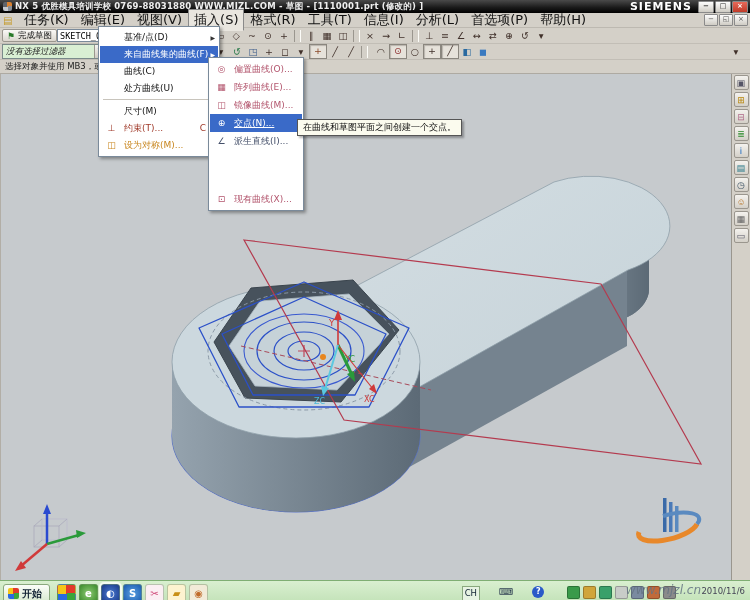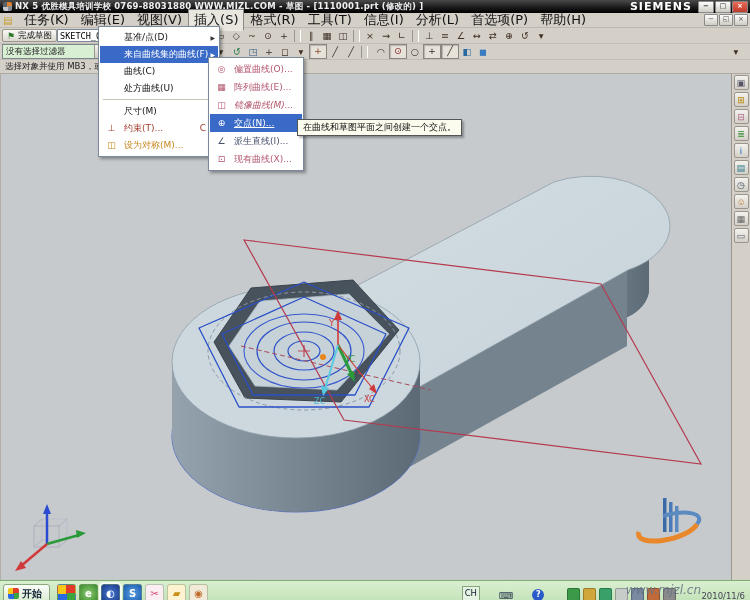--- a/index.html
+++ b/index.html
@@ -41,21 +41,21 @@
   .tbtn{width:16px;height:13px;font-size:9.5px;line-height:13px;text-align:center;color:#40302a;flex:none;}
   [data-glyph]::before{content:attr(data-glyph);}
   .tbtn.sep{width:5px;height:12px;border-left:1px solid #9a968e;border-right:1px solid #fcfcf8;margin:0 2px;}
   .tbtn.pressed{background:#e6e2da;border:1px solid #8a867e;box-shadow:inset 1px 1px 1px #b8b4ac;line-height:11px;}
   .tbtn.mlauto{margin-left:auto;margin-right:4px;}
   .combo{display:flex;align-items:center;height:13px;border:1px solid #7a8a8a;background:#d9efd3;font-size:8.5px;
          padding-left:3px;color:#222;overflow:hidden;}
   .combo .val{flex:1;overflow:hidden;white-space:nowrap;}
   .combo .drop{width:11px;height:100%;background:linear-gradient(#f6f5f2,#cfccc4);border-left:1px solid #9a968e;
                font-size:7px;line-height:12px;text-align:center;color:#334;}
-  .c-filter{width:100px;margin-right:4px;}
+  .c-filter{width:100px;margin-right:4px;font-style:italic;}
   .c-scope{width:86px;background:#e9efe6;margin-right:8px;}
 
   
   .cue{height:13px;background:#d4d0c8;font-size:8.5px;color:#222;display:flex;align-items:center;padding:0 5px;
        border-bottom:1px solid #aeaaa2;}
 
   
   .main{display:flex;height:506px;}
   .viewport{position:relative;width:732px;height:506px;background:#c6cacd;border-left:1px solid #b2aea6;overflow:hidden;}
   .resbar{width:18px;background:#d4d0c8;border-left:1px solid #9a968e;display:flex;flex-direction:column;
@@ -85,21 +85,21 @@
   
   .taskbar{position:relative;height:25px;background:linear-gradient(#d9efd0,#bfe0b4);border-top:1px solid #7fae73;
            display:flex;align-items:center;padding:0 3px;gap:3px;}
   .startbtn{display:flex;align-items:center;gap:3px;height:19px;padding:0 7px 0 4px;font-size:10px;font-weight:bold;
             color:#123;background:linear-gradient(#fbfdf9,#d8ead0);border:1px solid #8aa87e;border-radius:3px;}
   .sflag{width:11px;height:11px;border-radius:2px;background:conic-gradient(#e23a2a 0 25%,#3aa53a 0 50%,#2a6ae0 0 75%,#f5c518 0);}
   .ql{display:flex;align-items:center;gap:3px;margin-left:4px;}
   .qlbtn{width:17px;height:17px;border-radius:3px;font-size:10px;font-weight:bold;line-height:17px;text-align:center;
          border:1px solid rgba(120,150,110,.5);}
   .qlbtn.pressed{outline:2px solid #f4fbf2;}
-  .tray{margin-left:auto;display:flex;align-items:flex-end;gap:19px;position:relative;padding-right:2px;}
+  .tray{margin-left:auto;display:flex;align-items:flex-start;gap:19px;position:relative;padding-right:2px;}
   .lang{font-size:8.5px;border:1px solid #8aa87e;background:#e7f3e2;padding:0 2px;height:13px;line-height:13px;color:#123;}
   .kbd{font-size:10px;color:#345;}
   .help{width:12px;height:12px;border-radius:50%;background:#2a5ac8;color:#fff;font-size:8px;line-height:12px;
         text-align:center;font-weight:bold;}
   .ticon{width:11px;height:11px;border-radius:2px;border:1px solid rgba(0,0,0,.25);}
   .date{font-size:8.5px;color:#445;margin-left:6px;}
   .tray-wm{position:absolute;right:46px;top:-3px;font-size:12px;font-style:italic;color:rgba(100,115,130,.85);
            pointer-events:none;white-space:nowrap;margin-left:28px;}
 </style>
 </head>
@@ -354,21 +354,21 @@
     <div>
         <div class="mi has-sub"><span>尺寸(M)</span><span class="shortcut"></span></div>
         <div class="mi" data-glyph="⊥" style="color: rgb(160, 58, 42);"><span>约束(T)...</span><span class="shortcut">C</span></div>
         <div class="mi" data-glyph="◫" style="color: rgb(200, 134, 30);"><span>设为对称(M)...</span><span class="shortcut"></span></div>
       </div>
   </div>
 
   <div class="popup submenu">
       <div class="mi smi" data-glyph="◎" style="color: rgb(179, 86, 110);"><span>偏置曲线(O)...</span></div>
       <div class="mi smi" data-glyph="▦" style="color: rgb(179, 86, 110);"><span>阵列曲线(E)...</span></div>
-      <div class="mi smi" data-glyph="◫" style="color: rgb(179, 86, 110); font-style: italic;"><span>镜像曲线(M)...</span></div>
+      <div class="mi smi" data-glyph="◫" style="color: rgb(179, 86, 110);"><span>镜像曲线(M)...</span></div>
       <div class="mi smi hl" data-glyph="⊕" style="color: rgb(255, 255, 255); text-decoration: underline;"><span>交点(N)...</span></div>
       <div class="mi smi" data-glyph="∠" style="color: rgb(69, 80, 106);"><span>派生直线(I)...</span></div>
-      <div class="mi smi" data-glyph="⊡" style="color: rgb(179, 86, 110);"><span>现有曲线(X)...</span></div>
+      <div class="mi smi" data-glyph="⊡" style="color: rgb(179, 86, 110); margin-top: 40px;"><span>现有曲线(X)...</span></div>
     </div>
 
   <div class="tooltip">在曲线和草图平面之间创建一个交点。</div>
 
 </div>
 
 </body></html>

